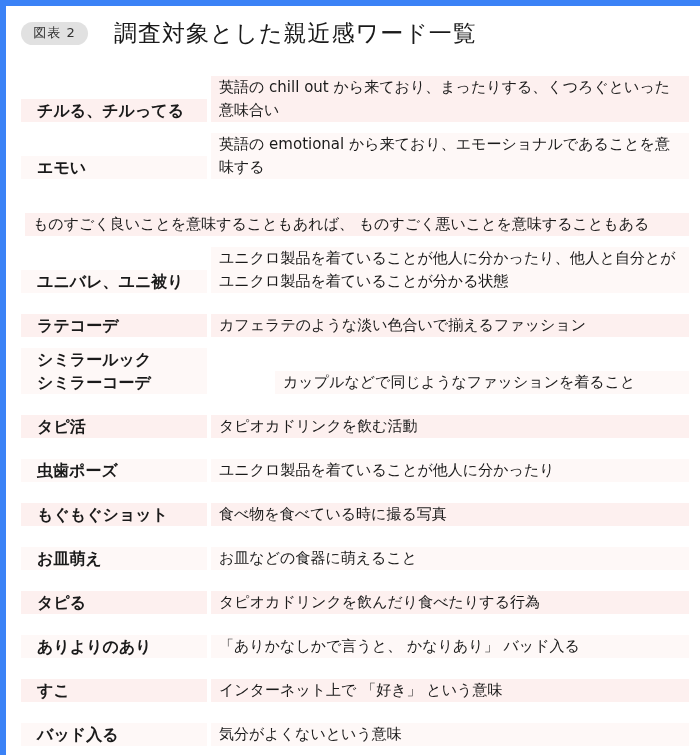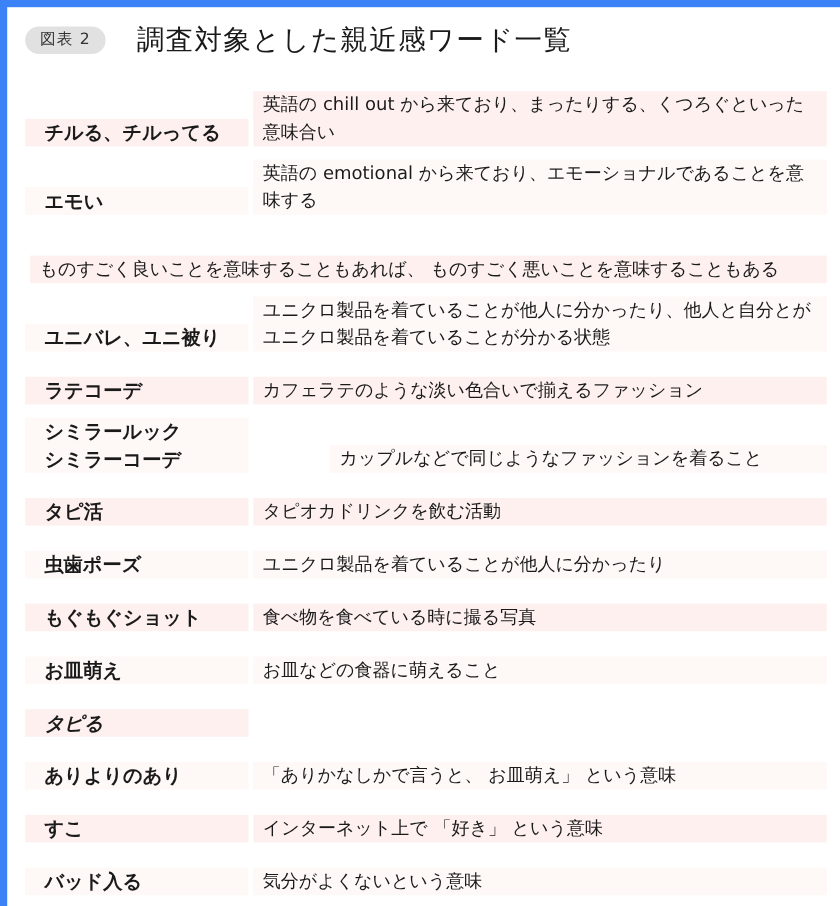--- a/index.html
+++ b/index.html
@@ -99,28 +99,29 @@
       <div class="row odd" style="height: 44px;">
         <div class="cell term" style="white-space: pre-line;">もぐもぐショット</div>
         <div class="gap"></div>
         <div class="cell desc">食べ物を食べている時に撮る写真</div>
       </div>
       <div class="row even" style="height: 44px;">
         <div class="cell term" style="white-space: pre-line;">お皿萌え</div>
         <div class="gap"></div>
         <div class="cell desc">お皿などの食器に萌えること</div>
       </div>
-      <div class="row odd" style="height: 44px; font-style: italic;">
+      <div class="row odd" style="height: 44px;">
         <div class="cell term" style="white-space: pre-line;">タピる</div>
         <div class="gap"></div>
+        <div class="cell desc">タピオカドリンクを飲んだり食べたりする行為</div>
       </div>
       <div class="row even" style="height: 44px;">
         <div class="cell term" style="white-space: pre-line;">ありよりのあり</div>
         <div class="gap"></div>
-        <div class="cell desc">「ありかなしかで言うと、 お皿萌え」 という意味</div>
+        <div class="cell desc">「ありかなしかで言うと、 かなりあり」 バッド入る</div>
       </div>
       <div class="row odd" style="height: 44px;">
         <div class="cell term" style="white-space: pre-line;">すこ</div>
         <div class="gap"></div>
         <div class="cell desc">インターネット上で 「好き」 という意味</div>
       </div>
       <div class="row even" style="height: 44px;">
         <div class="cell term" style="white-space: pre-line;">バッド入る</div>
         <div class="gap"></div>
         <div class="cell desc">気分がよくないという意味</div>

